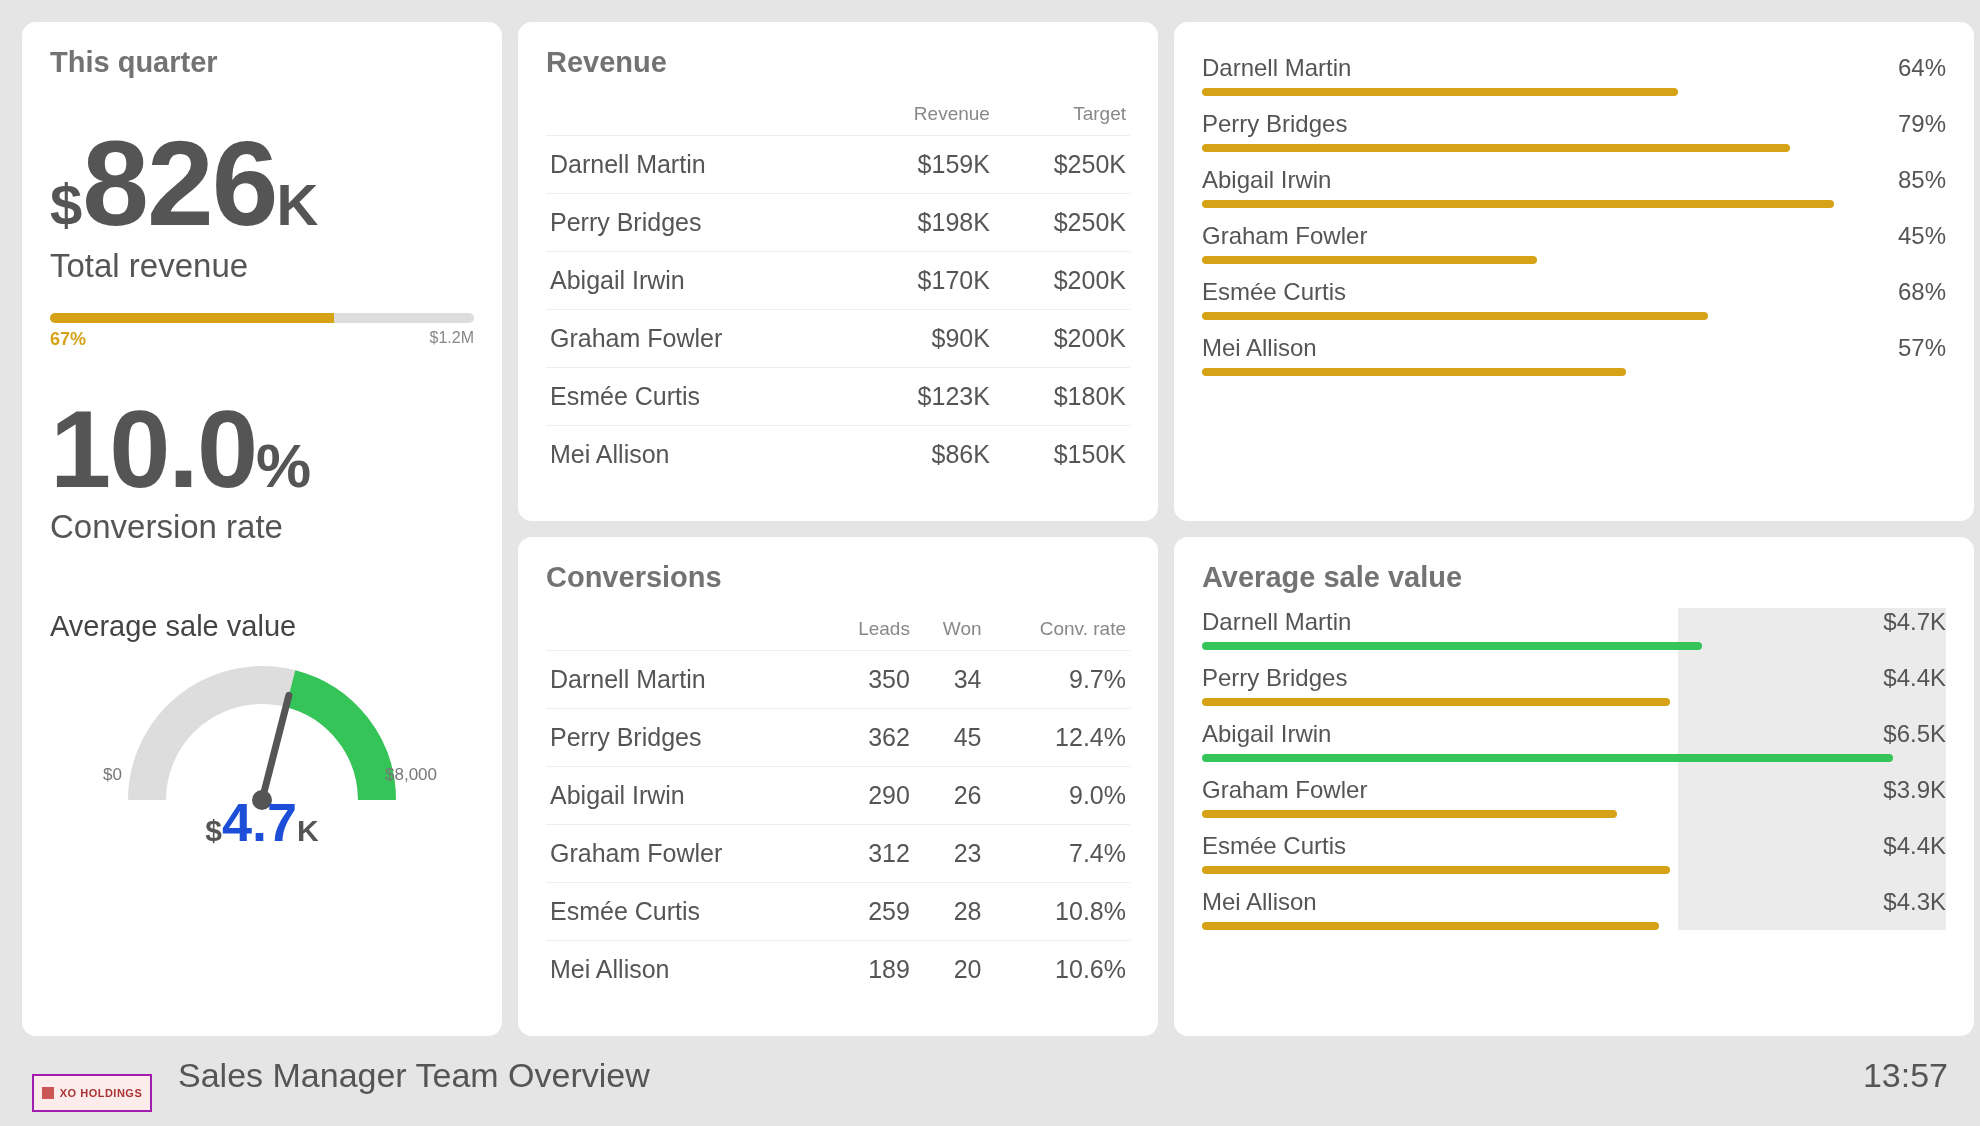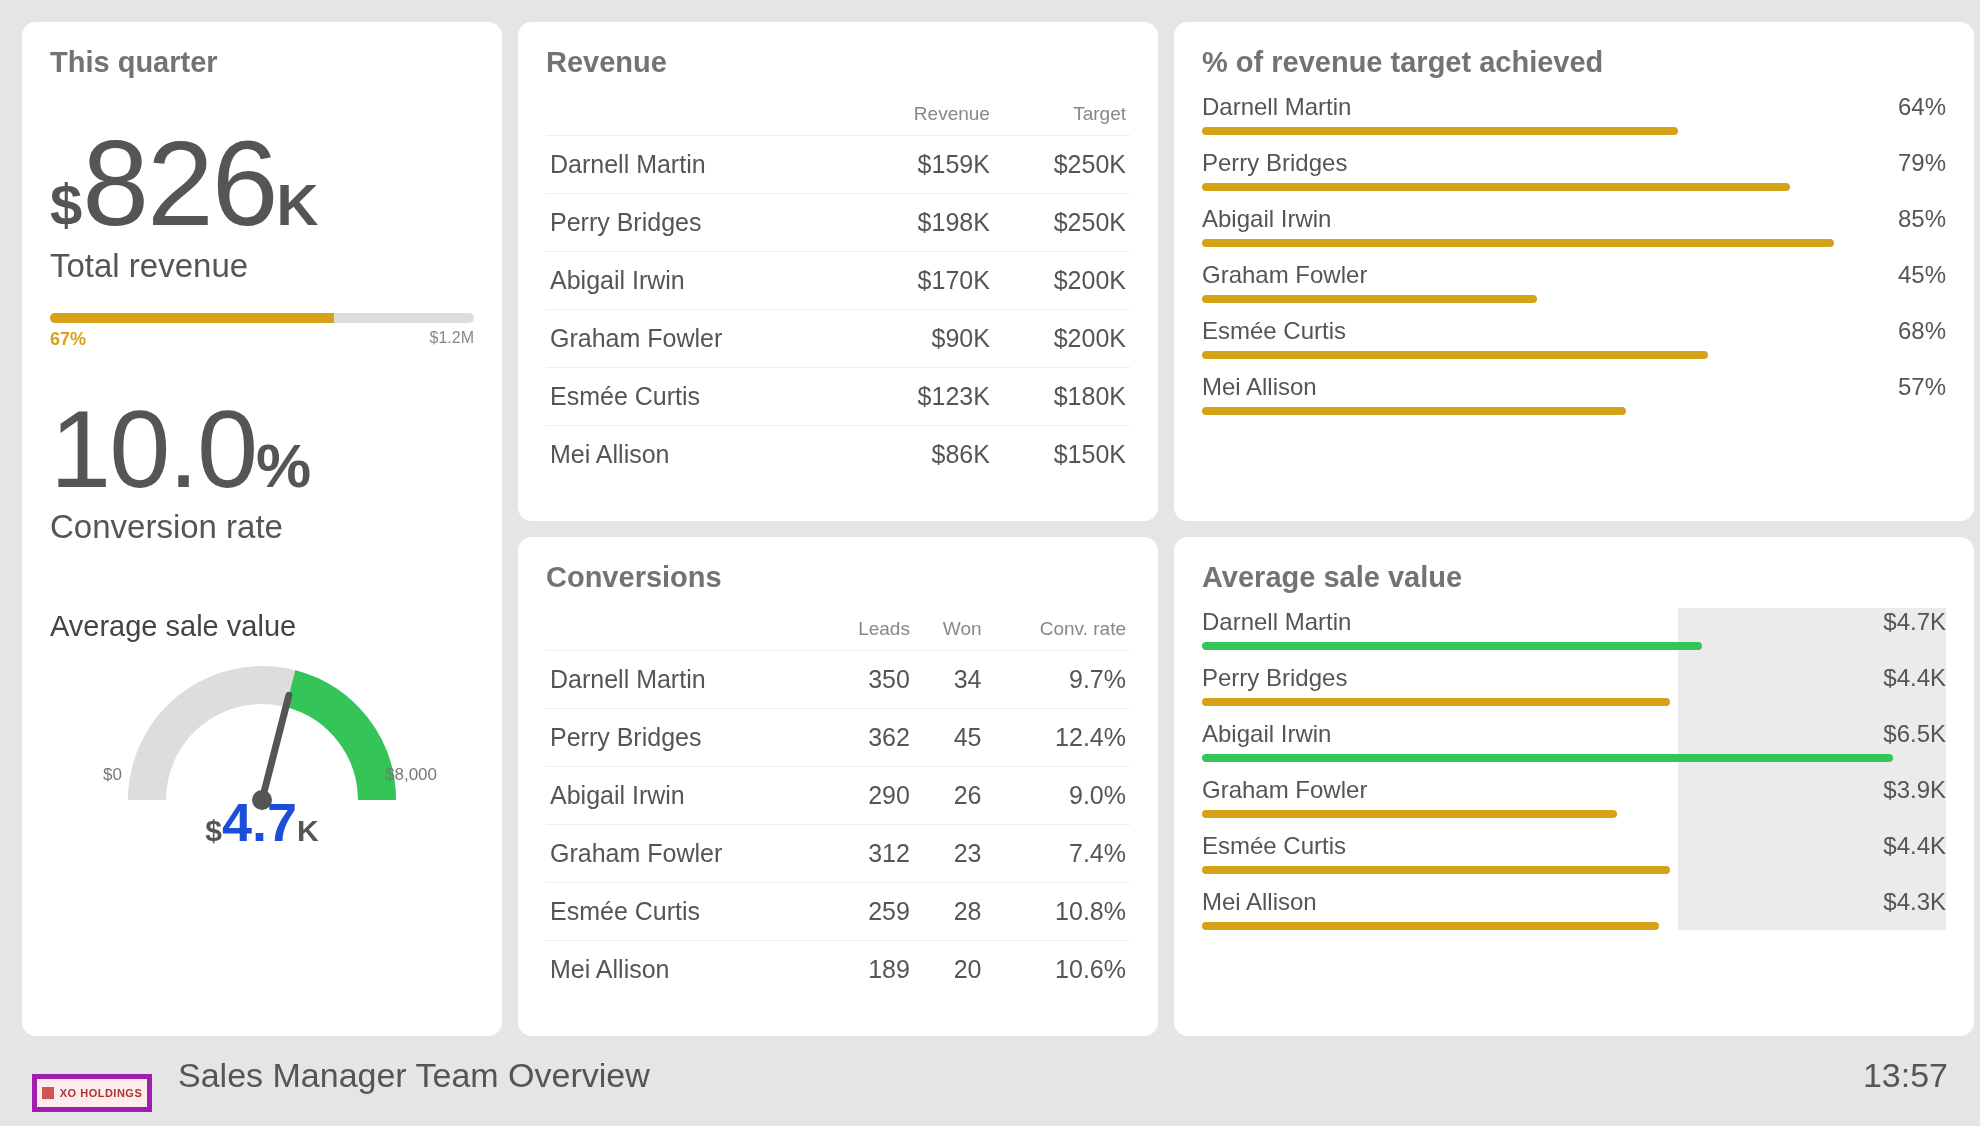--- a/index.html
+++ b/index.html
@@ -31,21 +31,21 @@
   color: #737373;
   margin-bottom: 14px;
 }
 
 
 .big-val {
   display: flex; align-items: baseline;
   color: #555; margin-top: 44px;
 }
 .big-val .prefix { font-size: 58px; font-weight: 600; }
-.big-val .num { font-size: 120px; font-weight: 400; line-height: 1; letter-spacing: -2px; }
+.big-val .num { font-size: 120px; font-weight: 700; line-height: 1; letter-spacing: -2px; }
 .big-val .suffix { font-size: 58px; font-weight: 600; }
 .sub-label { font-size: 33px; color: #555; margin-top: 4px; }
 .prog-wrap { margin-top: 28px; position: relative; }
 .prog-track { height: 10px; background: #ddd; border-radius: 5px; overflow: hidden; }
 .prog-fill { height: 100%; background: #d6a217; }
 .prog-row { display: flex; justify-content: space-between; font-size: 18px; margin-top: 6px; }
 .prog-pct { color: #d6a217; font-weight: 600; }
 .prog-max { color: #888; font-size: 16px; }
 
 .conv-rate { margin-top: 42px; }
@@ -103,21 +103,21 @@
 .bars.avg .bar-row { position: relative; z-index: 1; }
 .bar-fill.green { background: #34c457; }
 
 
 .footer {
   height: 58px; display: flex; align-items: center;
   padding: 0 10px; margin-top: 10px;
 }
 .logo {
   width: 120px; height: 38px; background: #fcecec;
-  border: 5px solid #a21caf;
+  border: 2px solid #a21caf;
   display: flex; align-items: center; justify-content: center;
   font-size: 11px; font-weight: 700; color: #a33; letter-spacing: 0.5px;
   margin-right: 26px;
   margin-top: 36px;
 }
 .logo-sq { width: 12px; height: 12px; background: #c55; margin-right: 6px; display:inline-block; }
 .footer-title { font-size: 34px; color: #555; flex: 1; }
 .footer-time { font-size: 34px; color: #555; }
 </style>
 </head>
@@ -212,21 +212,20 @@
           <tr>
             <td>Mei Allison</td>
             <td>$86K</td>
             <td>$150K</td>
           </tr>
         </tbody>
     </table>
   </div>
 
   <div class="card">
-    <h2>% of revenue target achieved</h2>
     <div class="bars" id="target-bars">
         <div class="bar-row">
           <div class="bar-head">
             <span>Darnell Martin</span>
             <span>64%</span>
           </div>
           <div class="bar-track">
             <div class="bar-fill" style="width:64%"></div>
           </div>
         </div>

